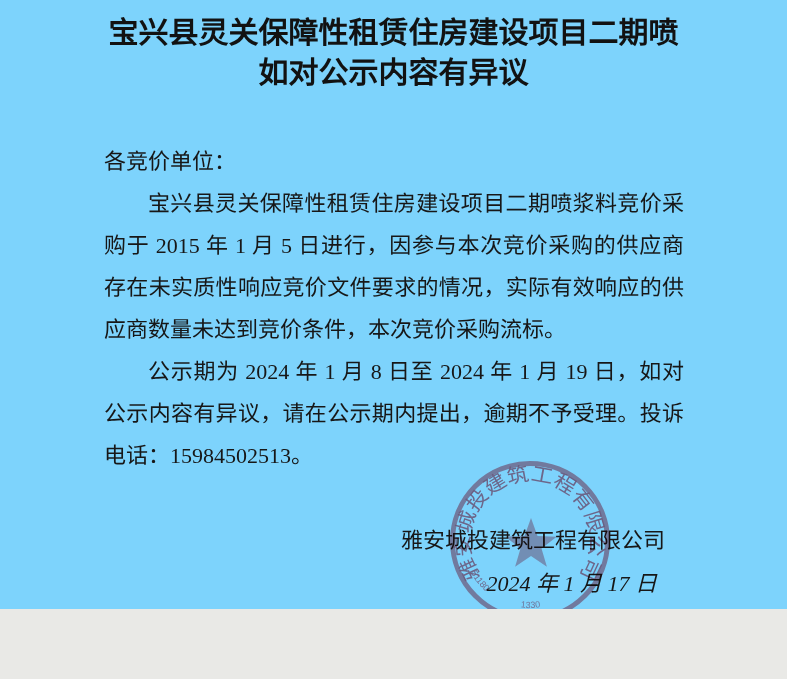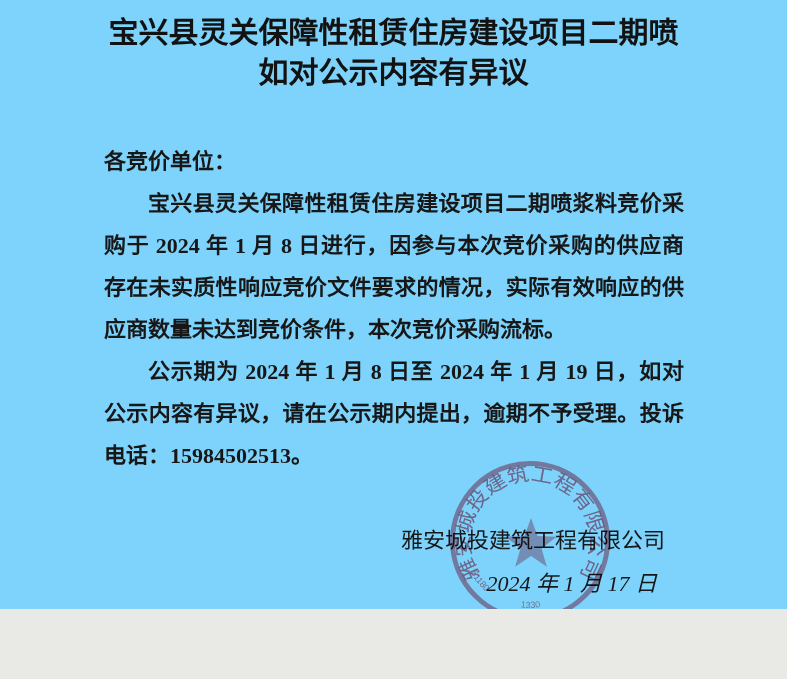--- a/index.html
+++ b/index.html
@@ -22,21 +22,20 @@
     font-size: 30px;
     line-height: 40px;
     color: #121212;
   }
   .content {
     margin: 48px 103px 0 104px;
     font-size: 22px;
     line-height: 42px;
     text-align: justify;
     color: #171717;
-    font-weight: bold;
   }
   .salutation { margin: 0; }
   .para { margin: 0; text-indent: 2em; }
   .signature {
     position: absolute;
     top: 519px;
     right: 122px;
     text-align: right;
     font-size: 22px;
     line-height: 43px;
@@ -59,21 +58,21 @@
 
 <div class="page">
 
   <div class="title">
     <div>宝兴县灵关保障性租赁住房建设项目二期喷</div>
     <div>如对公示内容有异议</div>
   </div>
 
   <div class="content">
     <p class="salutation">各竞价单位：</p>
-    <p class="para">宝兴县灵关保障性租赁住房建设项目二期喷浆料竞价采购于 2024 年 1 月 8 日进行，因参与本次竞价采购的供应商存在未实质性响应竞价文件要求的情况，实际有效响应的供应商数量未达到竞价条件，本次竞价采购流标。</p>
+    <p class="para">宝兴县灵关保障性租赁住房建设项目二期喷浆料竞价采购于 2015 年 1 月 5 日进行，因参与本次竞价采购的供应商存在未实质性响应竞价文件要求的情况，实际有效响应的供应商数量未达到竞价条件，本次竞价采购流标。</p>
     <p class="para">公示期为 2024 年 1 月 8 日至 2024 年 1 月 19 日，如对公示内容有异议，请在公示期内提出，逾期不予受理。投诉电话：15984502513。</p>
   </div>
 
   <div class="signature">
     <div>雅安城投建筑工程有限公司</div>
     <div class="date">2024 年 1 月 17 日</div>
   </div>
 
   <div class="stamp">
     <svg width="190" height="190" viewBox="0 0 190 190">

